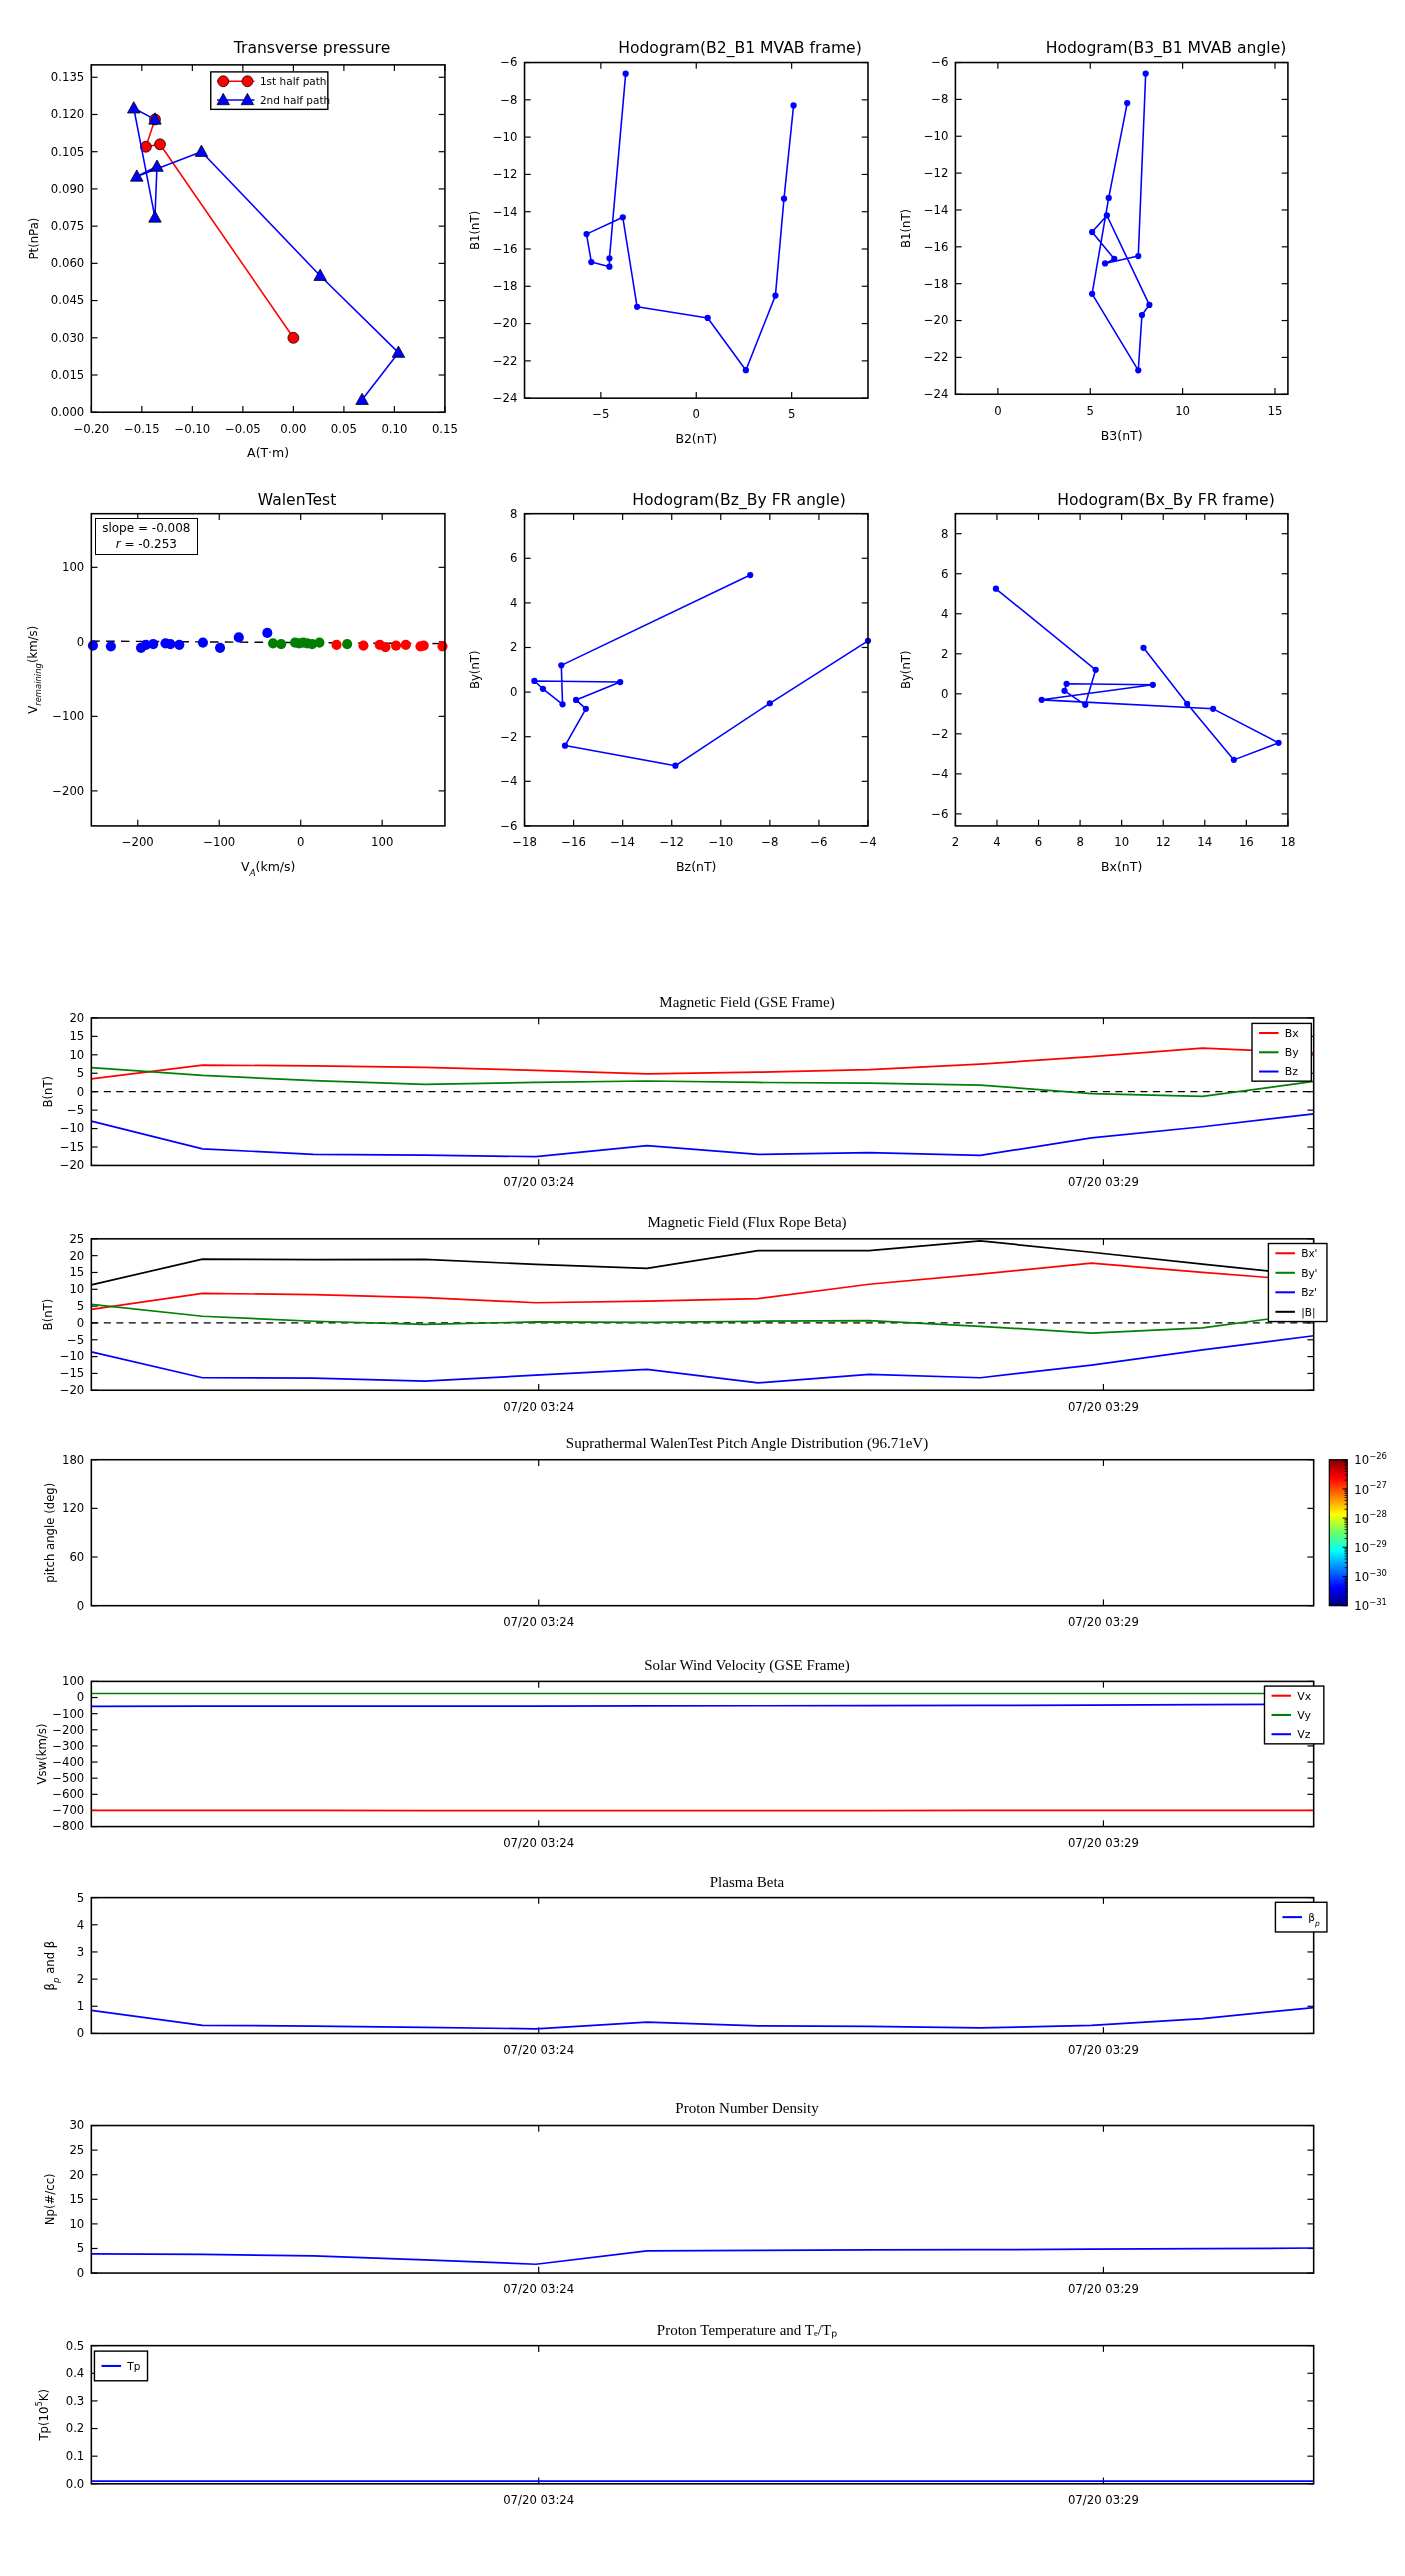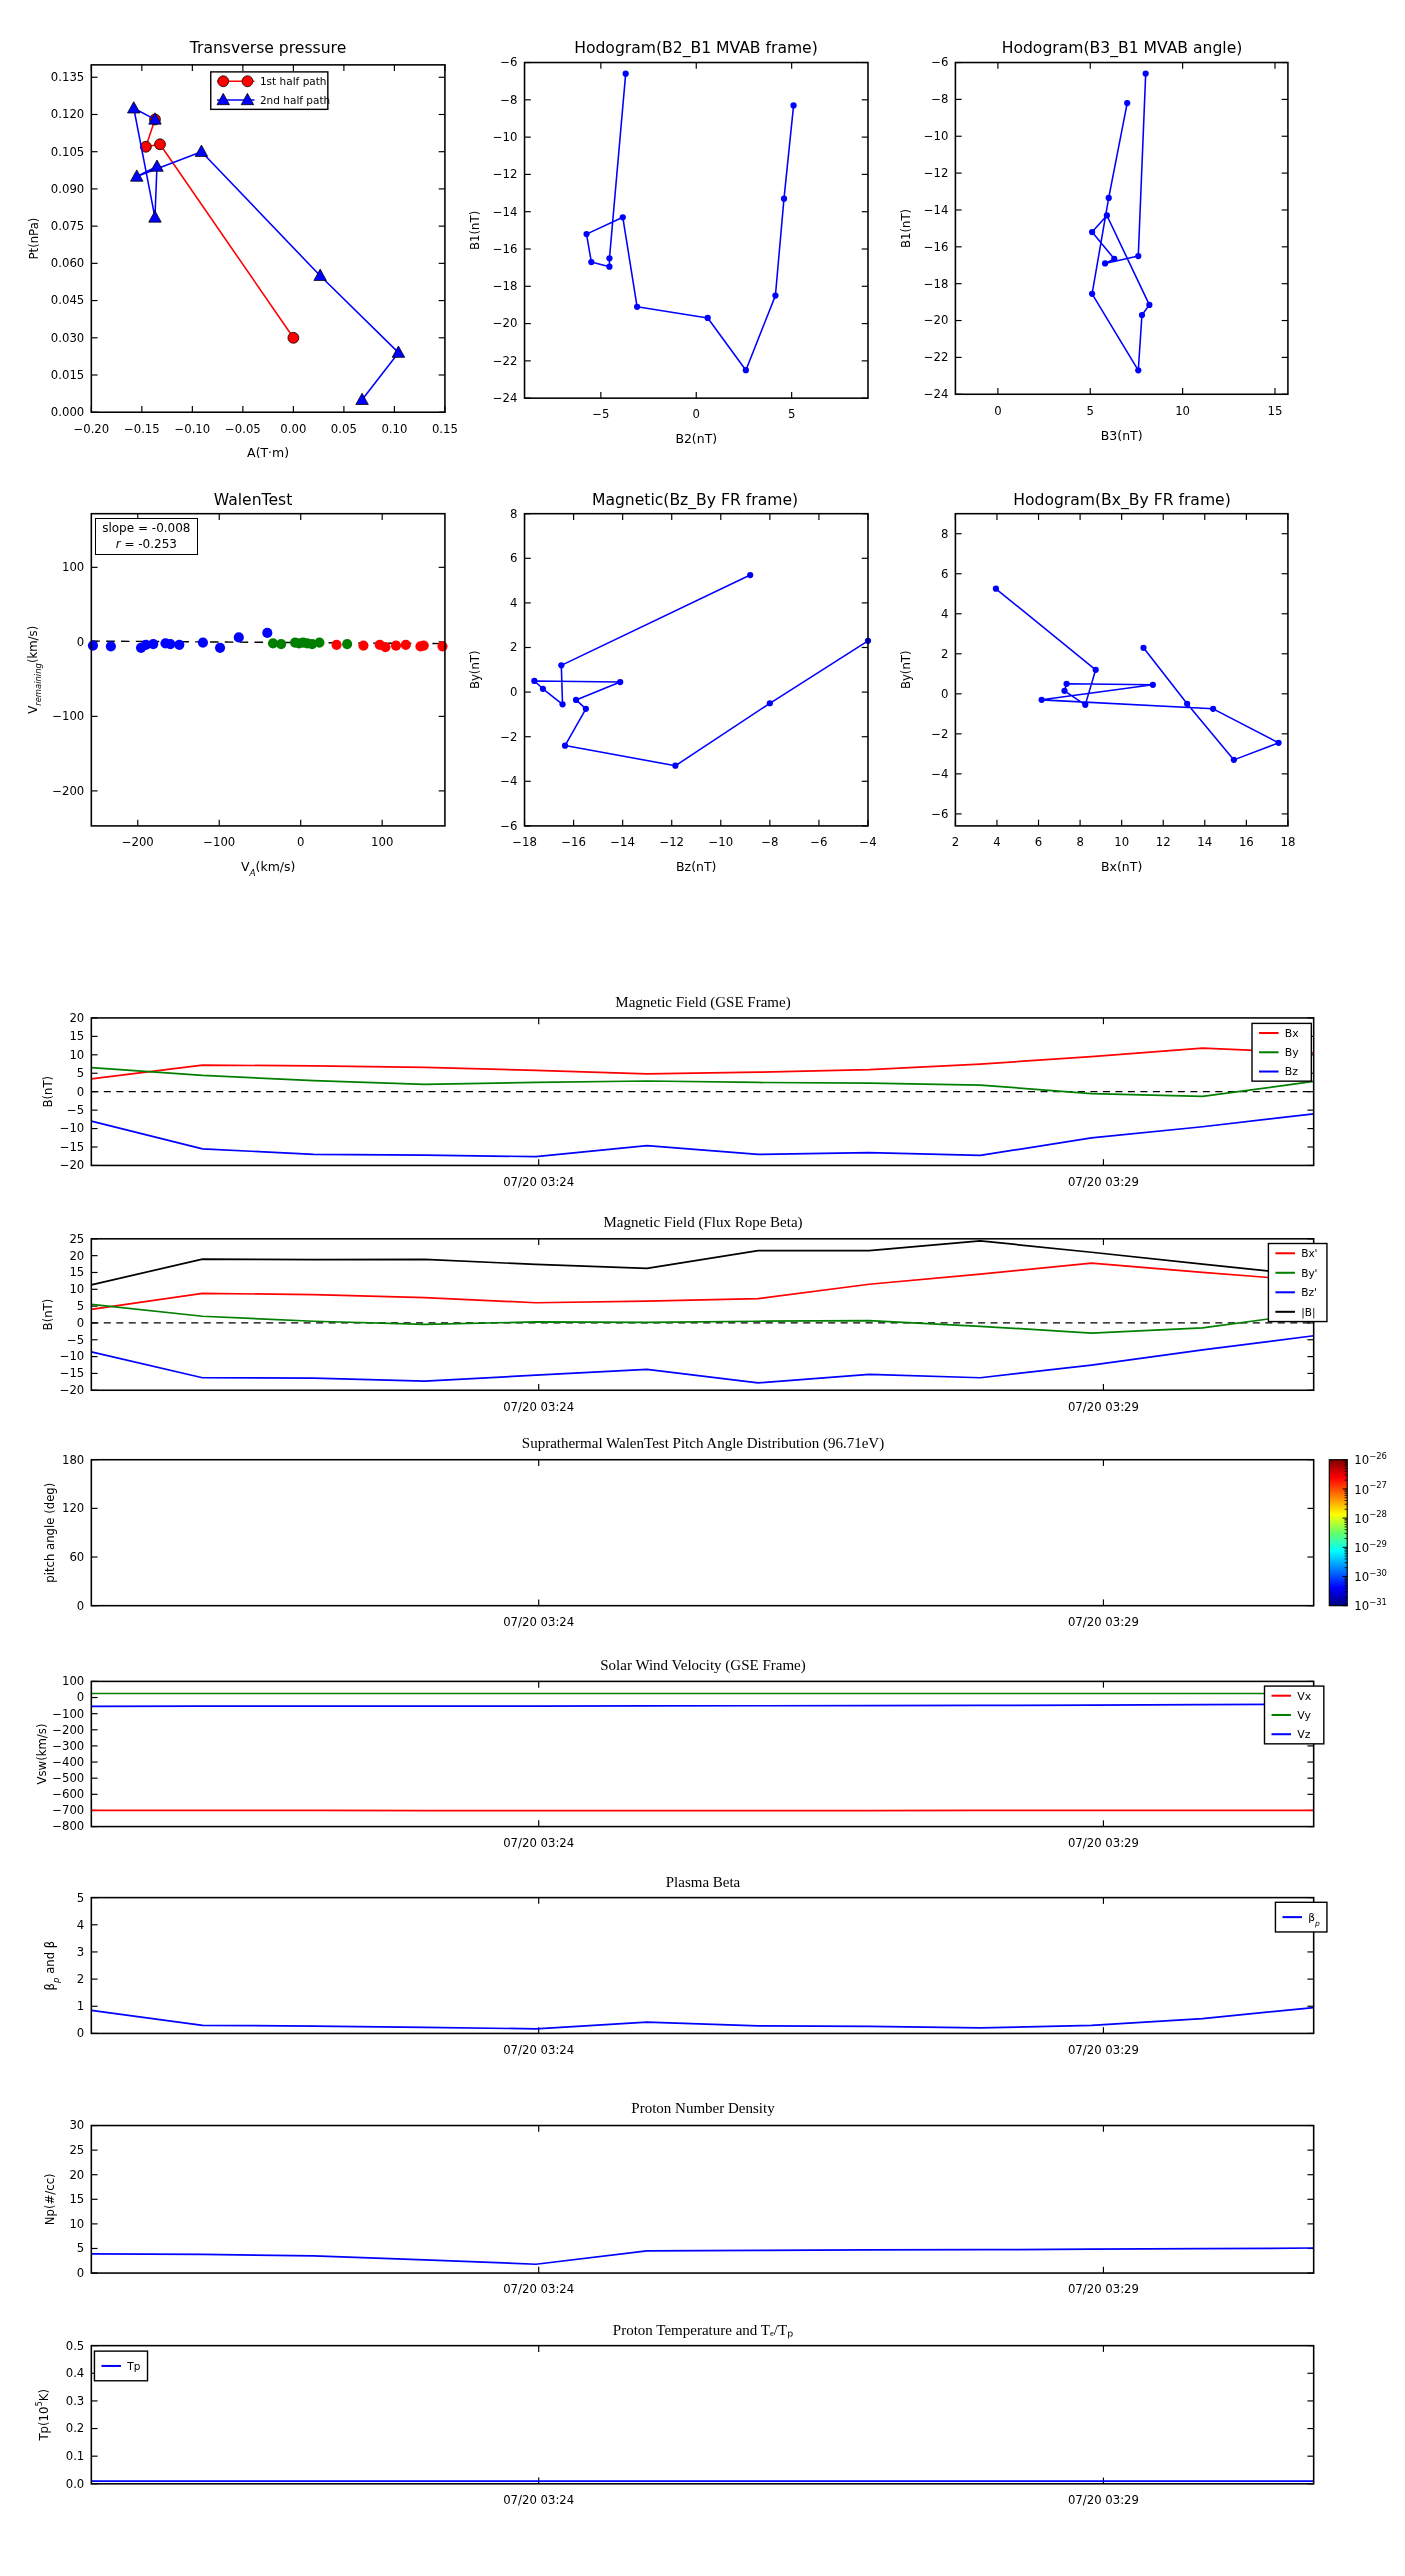--- a/index.html
+++ b/index.html
@@ -1,20 +1,20 @@
 <!DOCTYPE html>
 <html style="font-size:12.5px"><head>
 <meta charset="utf-8">
 <style>
   html,body{margin:0;padding:0;background:#ffffff;}
   #figure-wrap{position:relative;width:1405px;height:2576px;background:#ffffff;
     font-family:"DejaVu Sans","Liberation Sans",sans-serif;color:#000;}
   #figure-svg{position:absolute;left:0;top:0;}
   .ptitle{position:absolute;transform:translate(-50%,-50%);white-space:nowrap;
-    font-size:15.6px;color:#000;}
+    font-size:15.6px;color:#000;margin-left:44px;}
   .ptitle.ts{font-size:15px;font-family:Liberation Serif, serif;}
   #walen-note{position:absolute;left:95px;top:518px;border:1.6px solid #000;background:#fff;
     padding:0.8px 6.2px 2.3px 6.2px;font-size:12px;line-height:1.35;white-space:nowrap;text-align:center;}
   #walen-note .it{font-style:italic;}
 </style>
 </head>
 <body>
 
 <div id="figure-wrap">
   <svg id="figure-svg" width="1405" height="2576" viewBox="0 0 1800 3300">
@@ -858,21 +858,21 @@
           <line x1="130" y1="3031" x2="155" y2="3031" stroke="#0000ff" stroke-width="2.6"></line>
           <text x="163" y="3036" font-size="13.5" text-anchor="start" fill="#000" font-family="&quot;DejaVu Sans&quot;,&quot;Liberation Sans&quot;,sans-serif"><tspan>Tp</tspan></text>
         </g>
       </g>
     </svg>
 
   <div class="ptitle" style="left:268px;top:48px">Transverse pressure</div>
   <div class="ptitle" style="left:696px;top:48px">Hodogram(B2_B1 MVAB frame)</div>
   <div class="ptitle" style="left:1122px;top:48px">Hodogram(B3_B1 MVAB angle)</div>
   <div class="ptitle" style="left:253px;top:500px">WalenTest</div>
-  <div class="ptitle" style="left:695px;top:500px">Magnetic(Bz_By FR frame)</div>
+  <div class="ptitle" style="left:695px;top:500px">Hodogram(Bz_By FR angle)</div>
   <div class="ptitle" style="left:1122px;top:500px">Hodogram(Bx_By FR frame)</div>
   <div class="ptitle ts" style="left:703px;top:1002px">Magnetic Field (GSE Frame)</div>
   <div class="ptitle ts" style="left:703px;top:1222px">Magnetic Field (Flux Rope Beta)</div>
   <div class="ptitle ts" style="left:703px;top:1443px">Suprathermal WalenTest Pitch Angle Distribution (96.71eV)</div>
   <div class="ptitle ts" style="left:703px;top:1665px">Solar Wind Velocity (GSE Frame)</div>
   <div class="ptitle ts" style="left:703px;top:1882px">Plasma Beta</div>
   <div class="ptitle ts" style="left:703px;top:2108px">Proton Number Density</div>
   <div class="ptitle ts" style="left:703px;top:2329px">Proton Temperature and Tₑ/Tₚ</div>
 
   <div id="walen-note">

